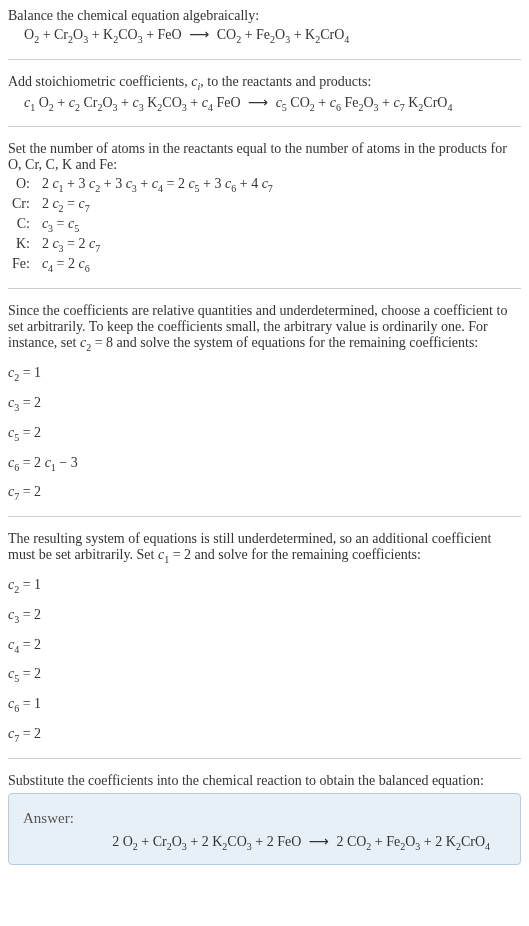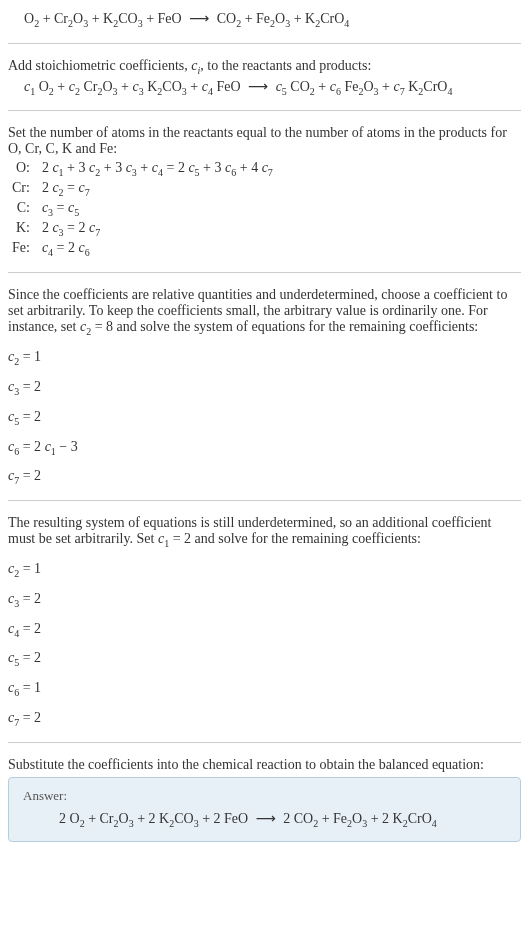--- a/index.html
+++ b/index.html
@@ -47,35 +47,38 @@
       margin: 12px 0;
     }
     .answer-box {
       background: #e8f0f7;
       border: 1px solid #b5cde0;
       border-radius: 4px;
       padding: 10px 14px;
       margin-top: 4px;
     }
     .answer-label {
-      font-size: 13px;
+      font-size: 15px;
       color: #555;
       margin-bottom: 6px;
+      margin-top: 6px;
     }
     .answer-eq {
       padding-left: 20px;
+      text-align: right;
     }
     .arrow {
       padding: 0 4px;
     }
   </style>
 </head>
 <body>
 
 <div class="section">
+  <div>Balance the chemical equation algebraically:</div>
   <div class="eq-line">
     <span>O</span><span class="sub">2</span><span> + Cr</span><span class="sub">2</span><span>O</span><span class="sub">3</span><span> + K</span><span class="sub">2</span><span>CO</span><span class="sub">3</span><span> + FeO</span><span class="arrow"> ⟶ </span><span>CO</span><span class="sub">2</span><span> + Fe</span><span class="sub">2</span><span>O</span><span class="sub">3</span><span> + K</span><span class="sub">2</span><span>CrO</span><span class="sub">4</span>
   </div>
 </div>
 
 <hr>
 
 <div class="section">
   <div>
     <span>Add stoichiometric coefficients, </span><span class="ital">c</span><span class="sub ital">i</span><span>, to the reactants and products:</span>

